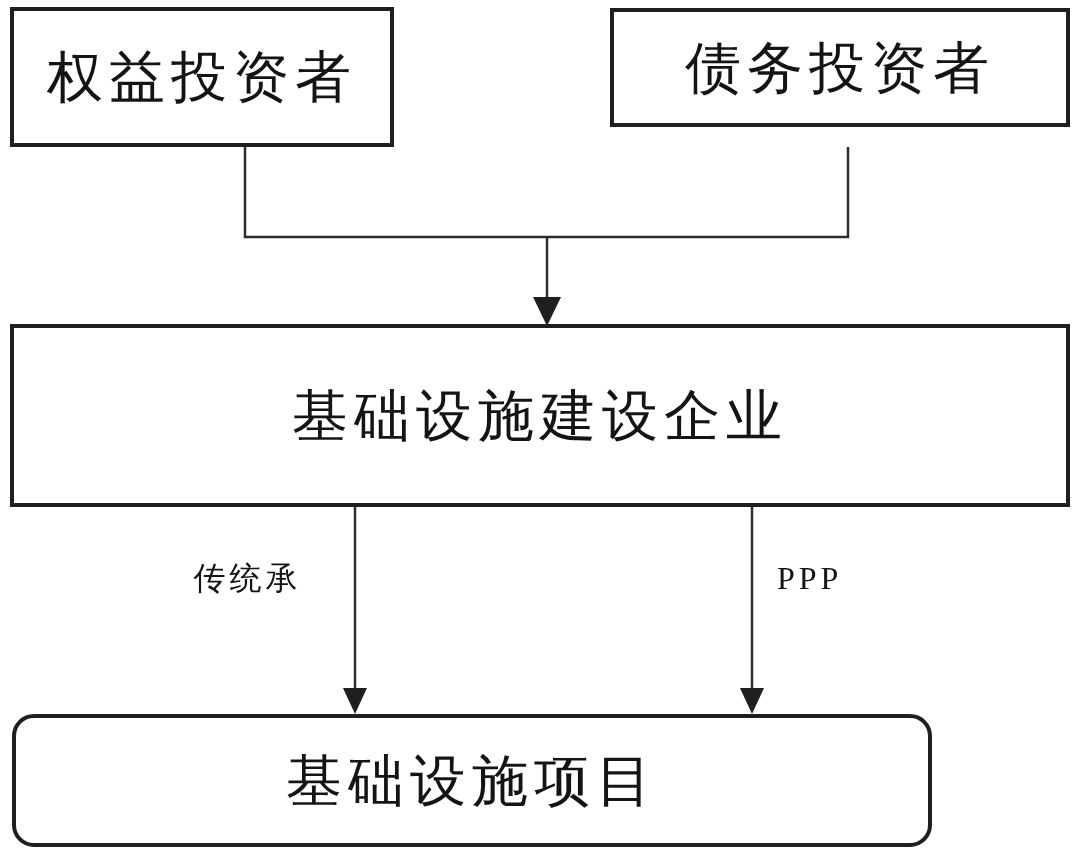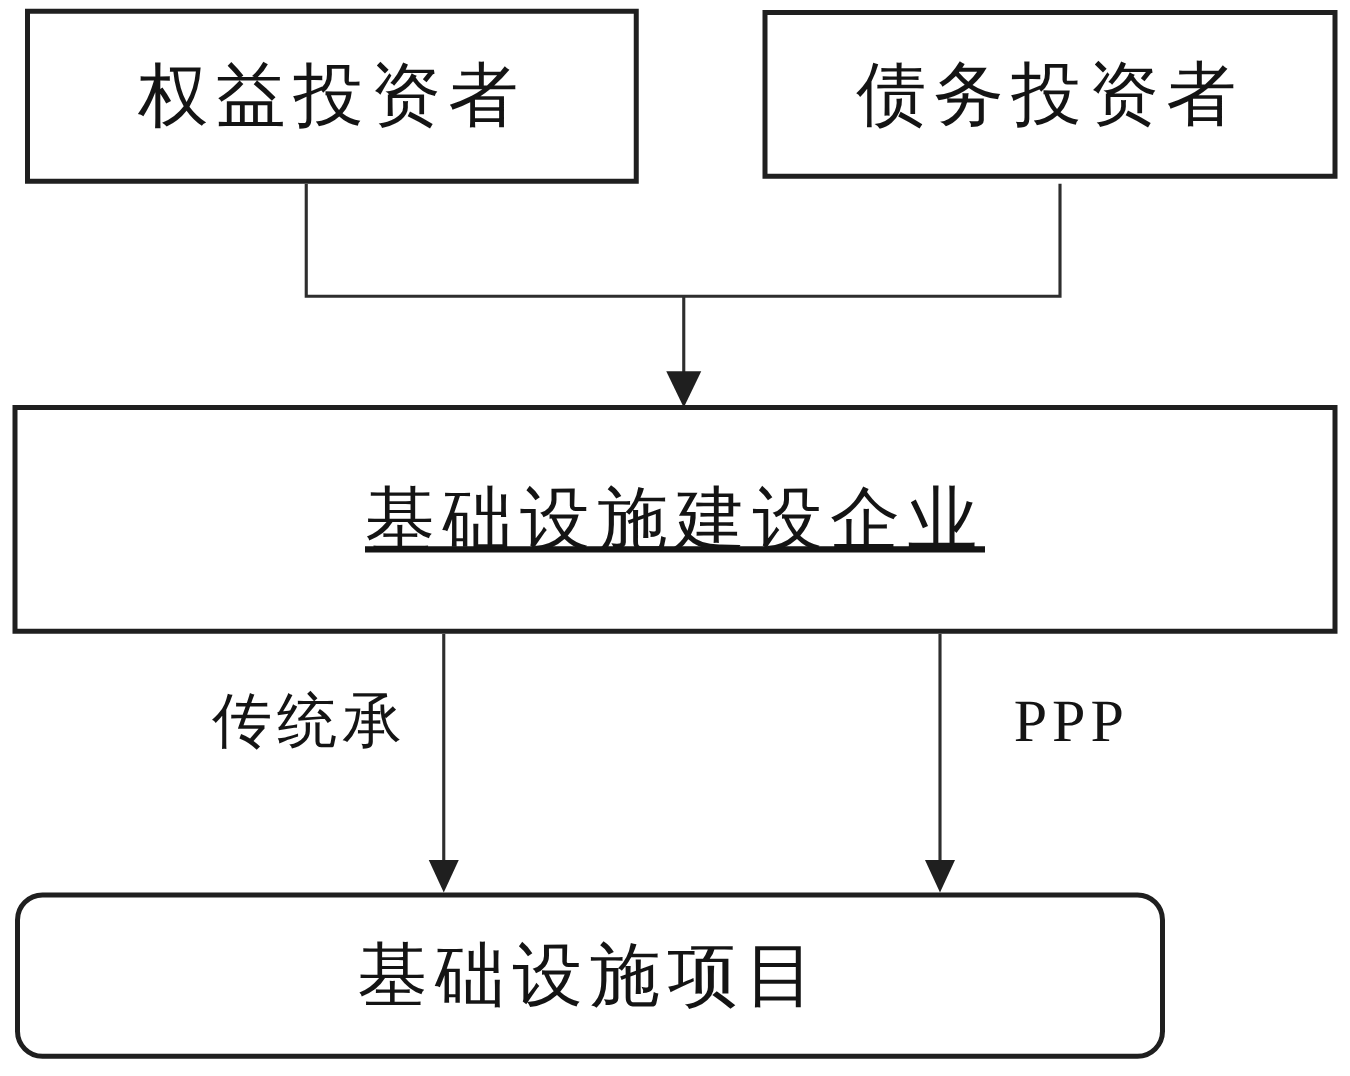--- a/index.html
+++ b/index.html
@@ -23,48 +23,48 @@
     background: #ffffff;
     display: flex;
     align-items: center;
     justify-content: center;
     text-align: center;
     font-size: 56px;
     letter-spacing: 6px;
     line-height: 1;
     z-index: 2;
   }
-  .node-equity   { left: 20px;  top: 7px;   width: 491px;  height: 140px; }
-  .node-debt     { left: 610px; top: 8px;   width: 460px;  height: 135px; }
-  .node-enterprise { left: 10px; top: 324px; width: 1060px; height: 183px; text-decoration: underline; }
+  .node-equity   { left: 10px;  top: 7px;   width: 384px;  height: 140px; }
+  .node-debt     { left: 610px; top: 8px;   width: 460px;  height: 119px; }
+  .node-enterprise { left: 10px; top: 324px; width: 1060px; height: 183px; }
   .node-project  { left: 12px;  top: 714px; width: 920px; height: 133px; border-radius: 22px; }
 
   .connector-layer {
     position: absolute;
     left: 0; top: 0;
     width: 1080px;
     height: 861px;
     z-index: 1;
   }
   .edge-label {
     position: absolute;
-    font-size: 48px;
+    font-size: 32px;
     line-height: 66px;
     letter-spacing: 4px;
     z-index: 3;
     white-space: nowrap;
   }
   .edge-label-traditional {
     left: 160px;
     top: 545px;
     width: 175px;
     text-align: center;
   }
   .edge-label-ppp {
-    left: 811px;
+    left: 777px;
     top: 545px;
     width: 140px;
     text-align: left;
   }
   .edge-label .line { display: block; }
 </style>
 </head>
 <body>
 
 <div class="stage">

